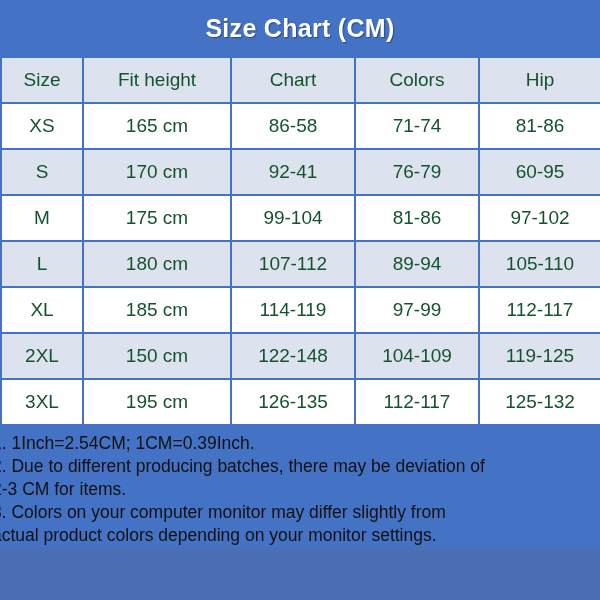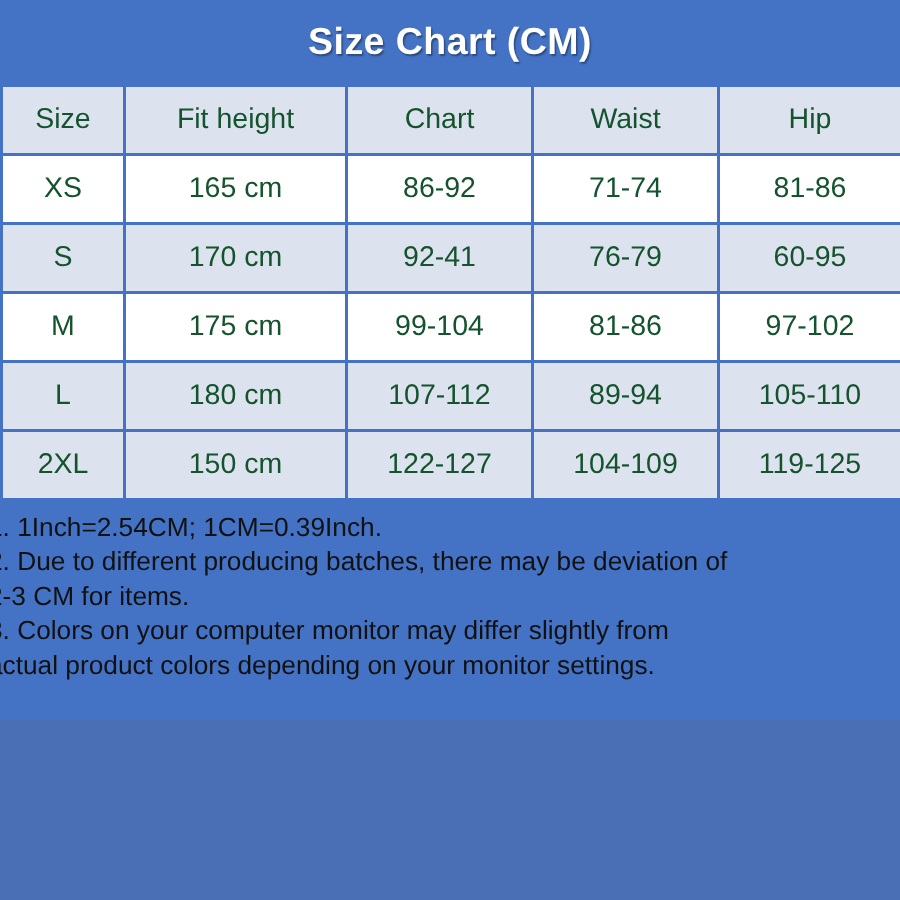--- a/index.html
+++ b/index.html
@@ -98,29 +98,29 @@
         <col class="c1">
         <col class="c2">
         <col class="c3">
         <col class="c4">
     </colgroup>
     <thead>
       <tr>
         <th>Size</th>
         <th>Fit height</th>
         <th>Chart</th>
-        <th>Waist</th>
+        <th>Colors</th>
         <th>Hip</th>
       </tr>
     </thead>
     <tbody>
       <tr>
         <td>XS</td>
         <td>165 cm</td>
-        <td>86-92</td>
+        <td>86-58</td>
         <td>71-74</td>
         <td>81-86</td>
       </tr>
       <tr class="alt">
         <td>S</td>
         <td>170 cm</td>
         <td>92-41</td>
         <td>76-79</td>
         <td>60-95</td>
       </tr>
@@ -131,26 +131,40 @@
         <td>81-86</td>
         <td>97-102</td>
       </tr>
       <tr class="alt">
         <td>L</td>
         <td>180 cm</td>
         <td>107-112</td>
         <td>89-94</td>
         <td>105-110</td>
       </tr>
+      <tr>
+        <td>XL</td>
+        <td>185 cm</td>
+        <td>114-119</td>
+        <td>97-99</td>
+        <td>112-117</td>
+      </tr>
       <tr class="alt">
         <td>2XL</td>
         <td>150 cm</td>
-        <td>122-127</td>
+        <td>122-148</td>
         <td>104-109</td>
         <td>119-125</td>
+      </tr>
+      <tr>
+        <td>3XL</td>
+        <td>195 cm</td>
+        <td>126-135</td>
+        <td>112-117</td>
+        <td>125-132</td>
       </tr>
     </tbody>
   </table>
 
   <div class="notes">
     <div class="note">1. 1Inch=2.54CM; 1CM=0.39Inch.</div>
     <div class="note">2. Due to different producing batches, there may be deviation of</div>
     <div class="note indent">2-3 CM for items.</div>
     <div class="note">3. Colors on your computer monitor may differ slightly from</div>
     <div class="note indent">actual product colors depending on your monitor settings.</div>

